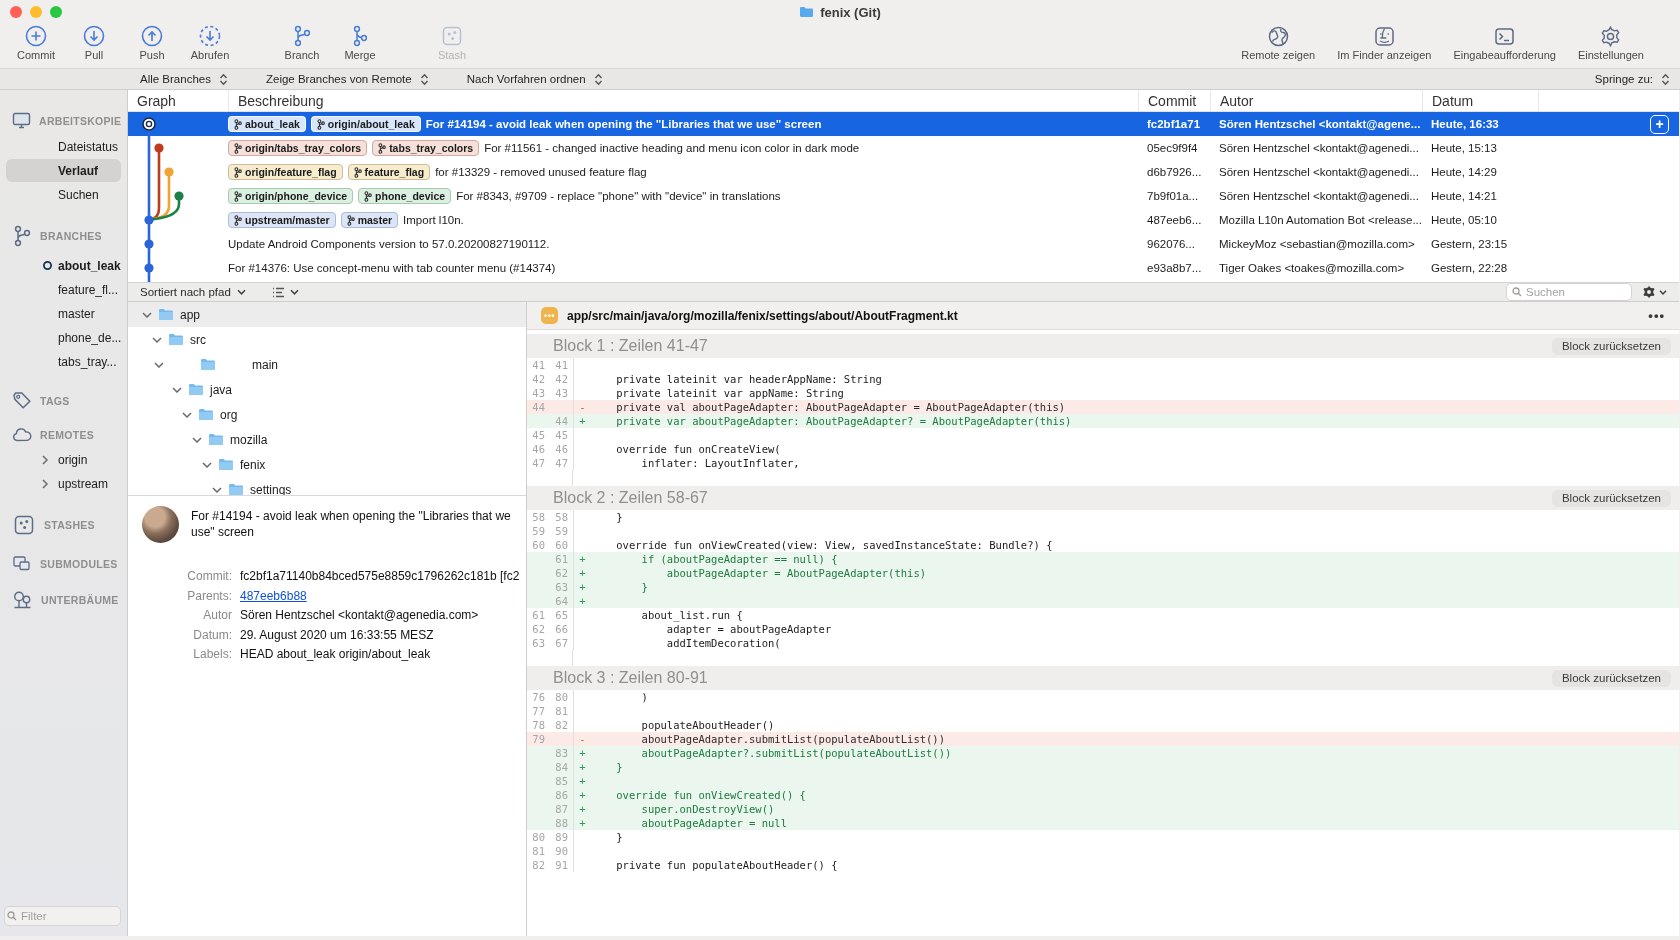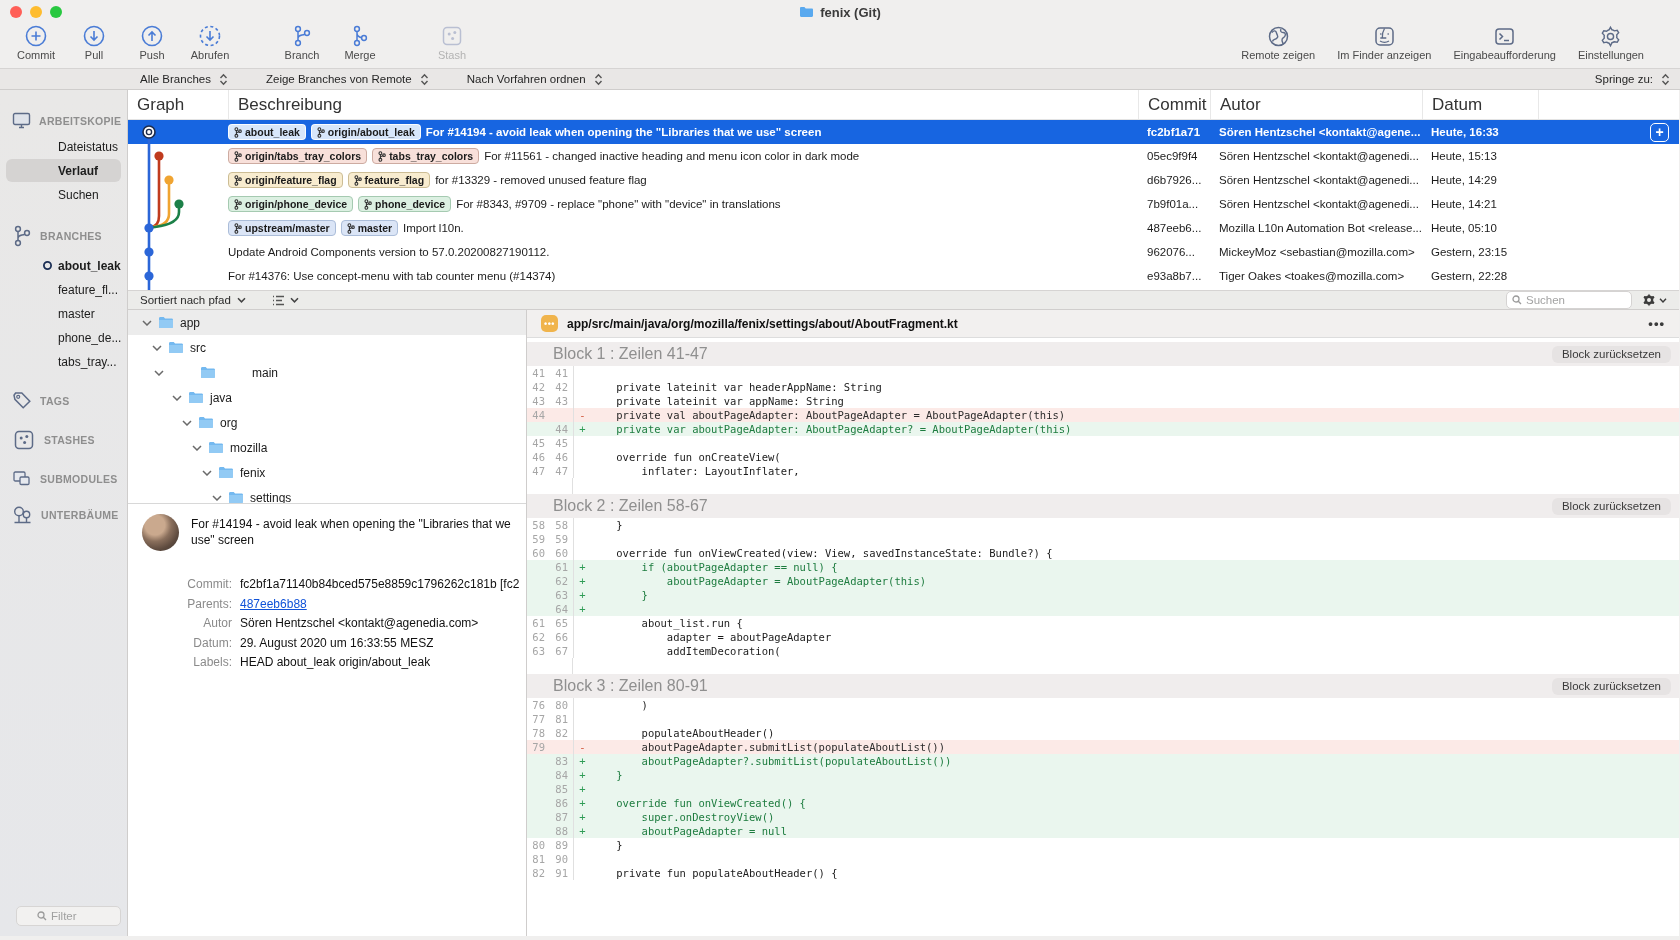--- a/index.html
+++ b/index.html
@@ -39,27 +39,27 @@
   
   .sb-section { margin-top:18px; }
   .sb-head { display:flex; align-items:center; gap:8px; padding-left:12px; color:#8e8e8e; font-size:10.5px; font-weight:bold; letter-spacing:.3px; }
   .sb-head .sicon { color:#5d6b87; }
   .sb-items { margin-top:6px; }
   .sb-item { height:23px; display:flex; align-items:center; padding-left:52px; font-size:12px; color:#1c1c1c; position:relative; margin:1px 6px; border-radius:6px; }
   .sb-item.selected { background:#d5d3d2; font-weight:bold; }
   .sb-item.current { font-weight:bold; }
   .sb-item .cur-glyph { position:absolute; left:36px; top:6px; }
   .sb-item .chev { position:absolute; left:36px; top:7px; color:#6a6a6a; }
-  .sb-filter { position:absolute; left:16px; right:6px; bottom:10px; height:20px; background:#f2f1f0; border:1px solid #d7d5d4; border-radius:5px; display:flex; align-items:center; padding:0 20px; gap:4px; color:#9a9a9a; }
+  .sb-filter { position:absolute; left:4px; right:6px; bottom:10px; height:20px; background:#f2f1f0; border:1px solid #d7d5d4; border-radius:5px; display:flex; align-items:center; padding:0 2px; gap:4px; color:#9a9a9a; }
   .sb-filter input { border:none; outline:none; background:transparent; width:86px; font-size:11.5px; color:#333; font-family:"Liberation Sans",sans-serif; }
   .sb-filter input::placeholder { color:#a0a0a0; }
 
   
   .commit-table { background:#fff; }
-  .ct-header { height:30px; display:flex; align-items:center; border-bottom:1px solid #e3e3e3; font-size:17px; color:#333; background:#fff; }
+  .ct-header { height:22px; display:flex; align-items:center; border-bottom:1px solid #e3e3e3; font-size:14px; color:#333; background:#fff; }
   .ct-header .hcell { position:relative; padding-left:9px; border-left:1px solid #e8e8e8; height:100%; display:flex; align-items:center; }
   .ct-header .hcell:first-child { border-left:none; }
   .col-graph{width:100px;} .col-desc{width:910px;} .col-commit{width:72px;} .col-author{width:212px;} .col-date{width:116px;} .col-extra{flex:1;}
   .ct-body { position:relative; height:170px; }
   .graph-svg { position:absolute; left:0; top:0; z-index:2; }
   .ct-row { height:24px; display:flex; align-items:center; font-size:11.5px; color:#1c1c1c; background:#fff; }
   .ct-row.selected { background:#1765e1; color:#fff; font-weight:bold; }
   .rc { overflow:hidden; white-space:nowrap; flex-shrink:0; }
   .rc-desc { width:1010px; padding-left:100px; display:flex; align-items:center; gap:5px; }
   .rc-commit { width:72px; padding-left:9px; } .rc-author { width:212px; padding-left:9px; } .rc-date { width:116px; padding-left:9px; }
@@ -361,20 +361,48 @@
                 <path d="M2 4.2 3.6 2h6.2l8 8.3-6.6 6.4L2.9 8.3z" fill="none" stroke="#5d6b87" stroke-width="1.5"></path>
                 <circle cx="6.2" cy="5.8" r="1.5" fill="none" stroke="#5d6b87" stroke-width="1.2"></circle>
               </svg>
             </span>
             <span>TAGS</span>
           </div>
         </div>
         <div class="sb-section">
           <div class="sb-head">
             <span class="sicon">
+              <svg width="20" height="14" viewBox="0 0 20 14">
+                <path d="M5 12.5a3.5 3.5 0 0 1-.6-6.9A4.8 4.8 0 0 1 13.7 4a3.8 3.8 0 0 1 1.6 8.4z" fill="none" stroke="#5d6b87" stroke-width="1.4"></path>
+              </svg>
+            </span>
+            <span>REMOTES</span>
+          </div>
+          <div class="sb-items">
+            <div class="sb-item">
+              <span class="chev">
+                <svg width="6" height="10" viewBox="0 0 6 10">
+                  <path d="M1 1 5 5 1 9" fill="none" stroke="#6a6a6a" stroke-width="1.5"></path>
+                </svg>
+              </span>
+              <span>origin</span>
+            </div>
+            <div class="sb-item">
+              <span class="chev">
+                <svg width="6" height="10" viewBox="0 0 6 10">
+                  <path d="M1 1 5 5 1 9" fill="none" stroke="#6a6a6a" stroke-width="1.5"></path>
+                </svg>
+              </span>
+              <span>upstream</span>
+            </div>
+          </div>
+        </div>
+        <div class="sb-section">
+          <div class="sb-head">
+            <span class="sicon">
               <svg width="24" height="24" viewBox="0 0 24 24">
                 <rect x="3.5" y="3.5" width="17" height="17" rx="3.5" fill="none" stroke="currentColor" stroke-width="1.5"></rect>
                 <circle cx="9.2" cy="10" r="1.5" fill="currentColor"></circle>
                 <circle cx="14.8" cy="8.6" r="1.5" fill="currentColor"></circle>
                 <circle cx="12.6" cy="14.6" r="1.5" fill="currentColor"></circle>
               </svg>
             </span>
             <span>STASHES</span>
           </div>
         </div>

